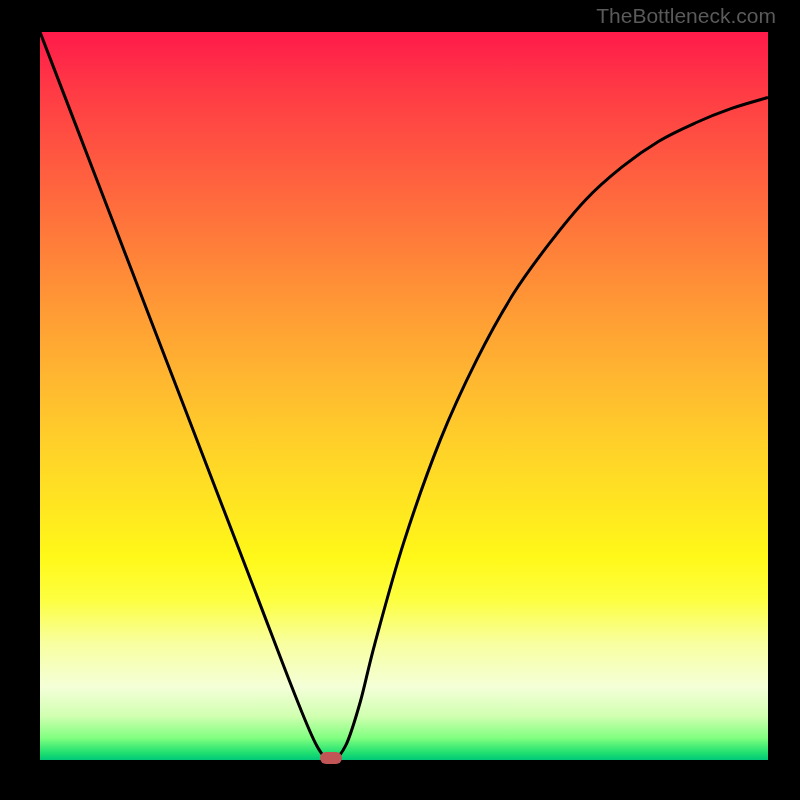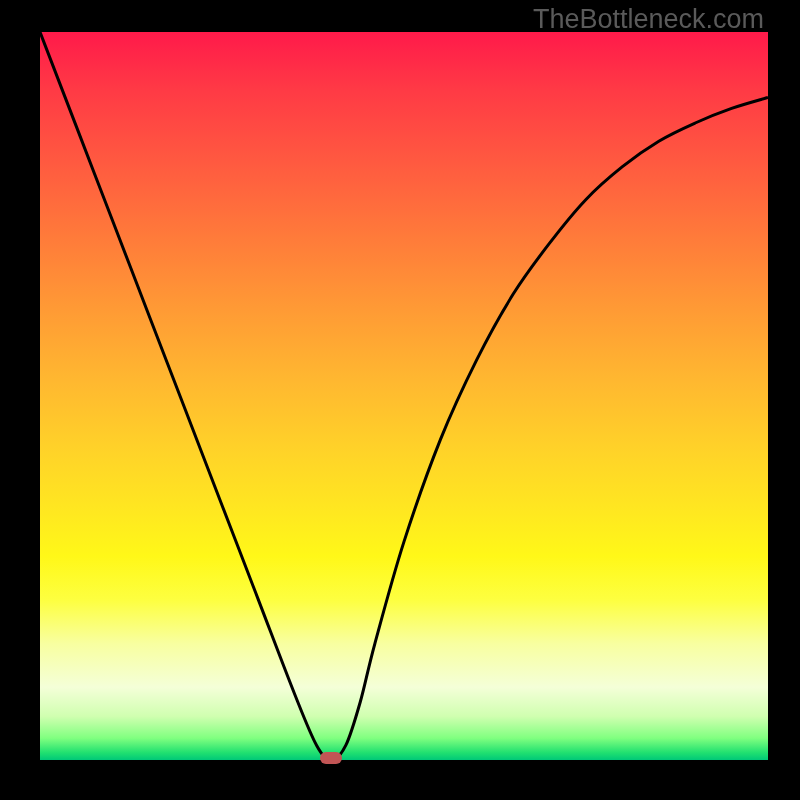--- a/index.html
+++ b/index.html
@@ -6,23 +6,23 @@
   body {
     width: 800px;
     height: 800px;
     background: #000;
     position: relative;
     font-family: Arial, sans-serif;
   }
   .watermark {
     position: absolute;
     top: 4px;
-    right: 36px;
+    right: 24px;
     color: #5a5a5a;
-    font-size: 27px;
+    font-size: 21px;
     font-weight: 500;
     z-index: 10;
   }
   .plot-area {
     position: absolute;
     left: 40px;
     top: 32px;
     width: 728px;
     height: 728px;
     background: linear-gradient(to bottom,

